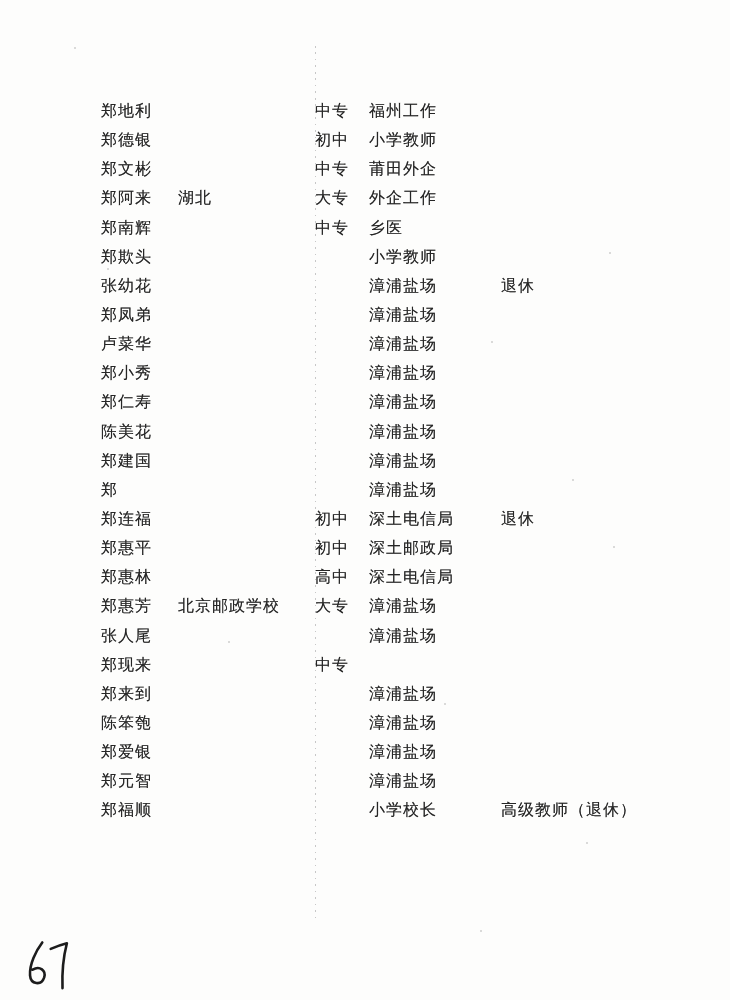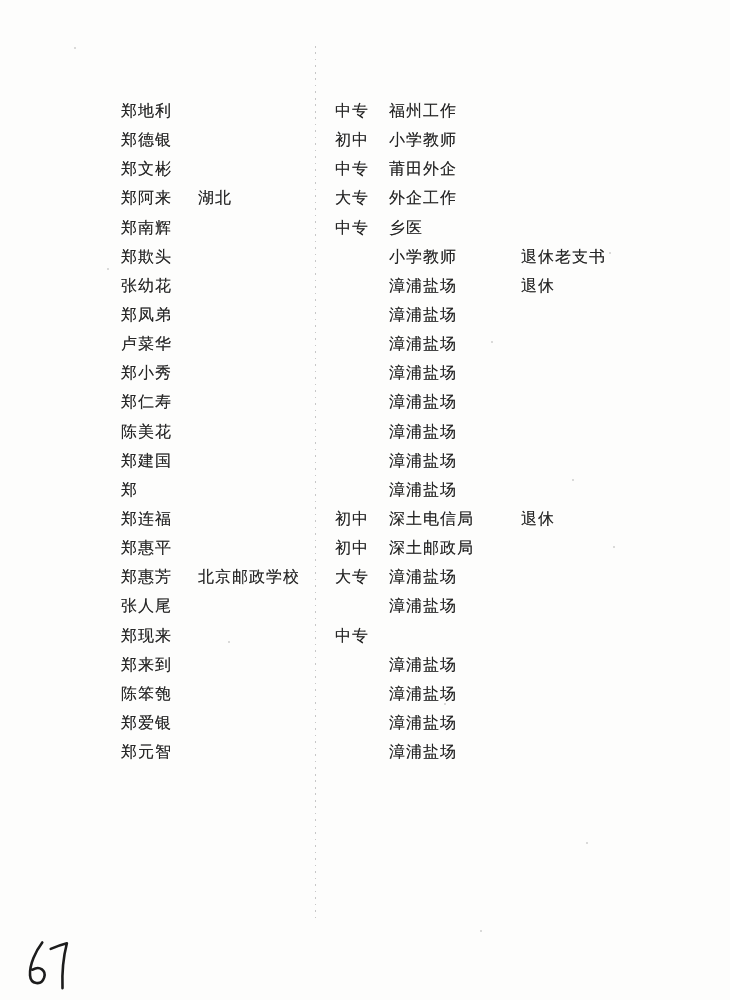--- a/index.html
+++ b/index.html
@@ -29,21 +29,21 @@
     height: 874px;
     background-image: repeating-linear-gradient(
       to bottom,
       #b5b5b5 0px, #b5b5b5 1.5px,
       transparent 1.5px, transparent 6.5px
     );
     opacity: 0.75;
   }
   .rows {
     position: absolute;
-    left: 121px;
+    left: 101px;
     top: 97px;
     right: 10px;
   }
   .row {
     display: grid;
     grid-template-columns: 77px 137px 54px 132px auto;
     height: 29.15px;
     align-items: center;
   }
   .cell {
@@ -114,21 +114,20 @@
       <span class="cell">中专</span>
       <span class="cell">乡医</span>
       <span class="cell"></span>
     </div>
 
     <div class="row">
       <span class="cell">郑欺头</span>
       <span class="cell"></span>
       <span class="cell"></span>
       <span class="cell">小学教师</span>
-      <span class="cell">退休老支书</span>
     </div>
 
     <div class="row">
       <span class="cell">张幼花</span>
       <span class="cell"></span>
       <span class="cell"></span>
       <span class="cell">漳浦盐场</span>
       <span class="cell">退休</span>
     </div>
 
@@ -197,20 +196,27 @@
     </div>
 
     <div class="row">
       <span class="cell">郑惠平</span>
       <span class="cell"></span>
       <span class="cell">初中</span>
       <span class="cell">深土邮政局</span>
       <span class="cell"></span>
     </div>
 
+    <div class="row">
+      <span class="cell">郑惠林</span>
+      <span class="cell"></span>
+      <span class="cell">高中</span>
+      <span class="cell">深土电信局</span>
+      <span class="cell"></span>
+    </div>
 
     <div class="row">
       <span class="cell">郑惠芳</span>
       <span class="cell">北京邮政学校</span>
       <span class="cell">大专</span>
       <span class="cell">漳浦盐场</span>
       <span class="cell"></span>
     </div>
 
     <div class="row">
@@ -256,20 +262,27 @@
     </div>
 
     <div class="row">
       <span class="cell">郑元智</span>
       <span class="cell"></span>
       <span class="cell"></span>
       <span class="cell">漳浦盐场</span>
       <span class="cell"></span>
     </div>
 
+    <div class="row">
+      <span class="cell">郑福顺</span>
+      <span class="cell"></span>
+      <span class="cell"></span>
+      <span class="cell">小学校长</span>
+      <span class="cell">高级教师（退休）</span>
+    </div>
   </div>
 
   <svg class="handwritten-page-number" viewBox="0 0 60 58" role="img" aria-label="67">
     <g fill="none" stroke="#1c1c1c" stroke-width="2.6" stroke-linecap="round" stroke-linejoin="round" transform="rotate(-4 30 29)">
       <path d="M 24 4 C 17 12, 9.5 25, 9.5 36 C 9.5 45, 20 47.5, 23.5 39 C 26 32.5, 20 26.5, 12.5 30.5"></path>
       <path d="M 32 11 C 37.5 9, 43 7.5, 48.5 6.5 C 45 17, 41.5 33, 41 51"></path>
     </g>
   </svg>
 
   <div class="speck" style="left:74px;  top:47px;"></div>

